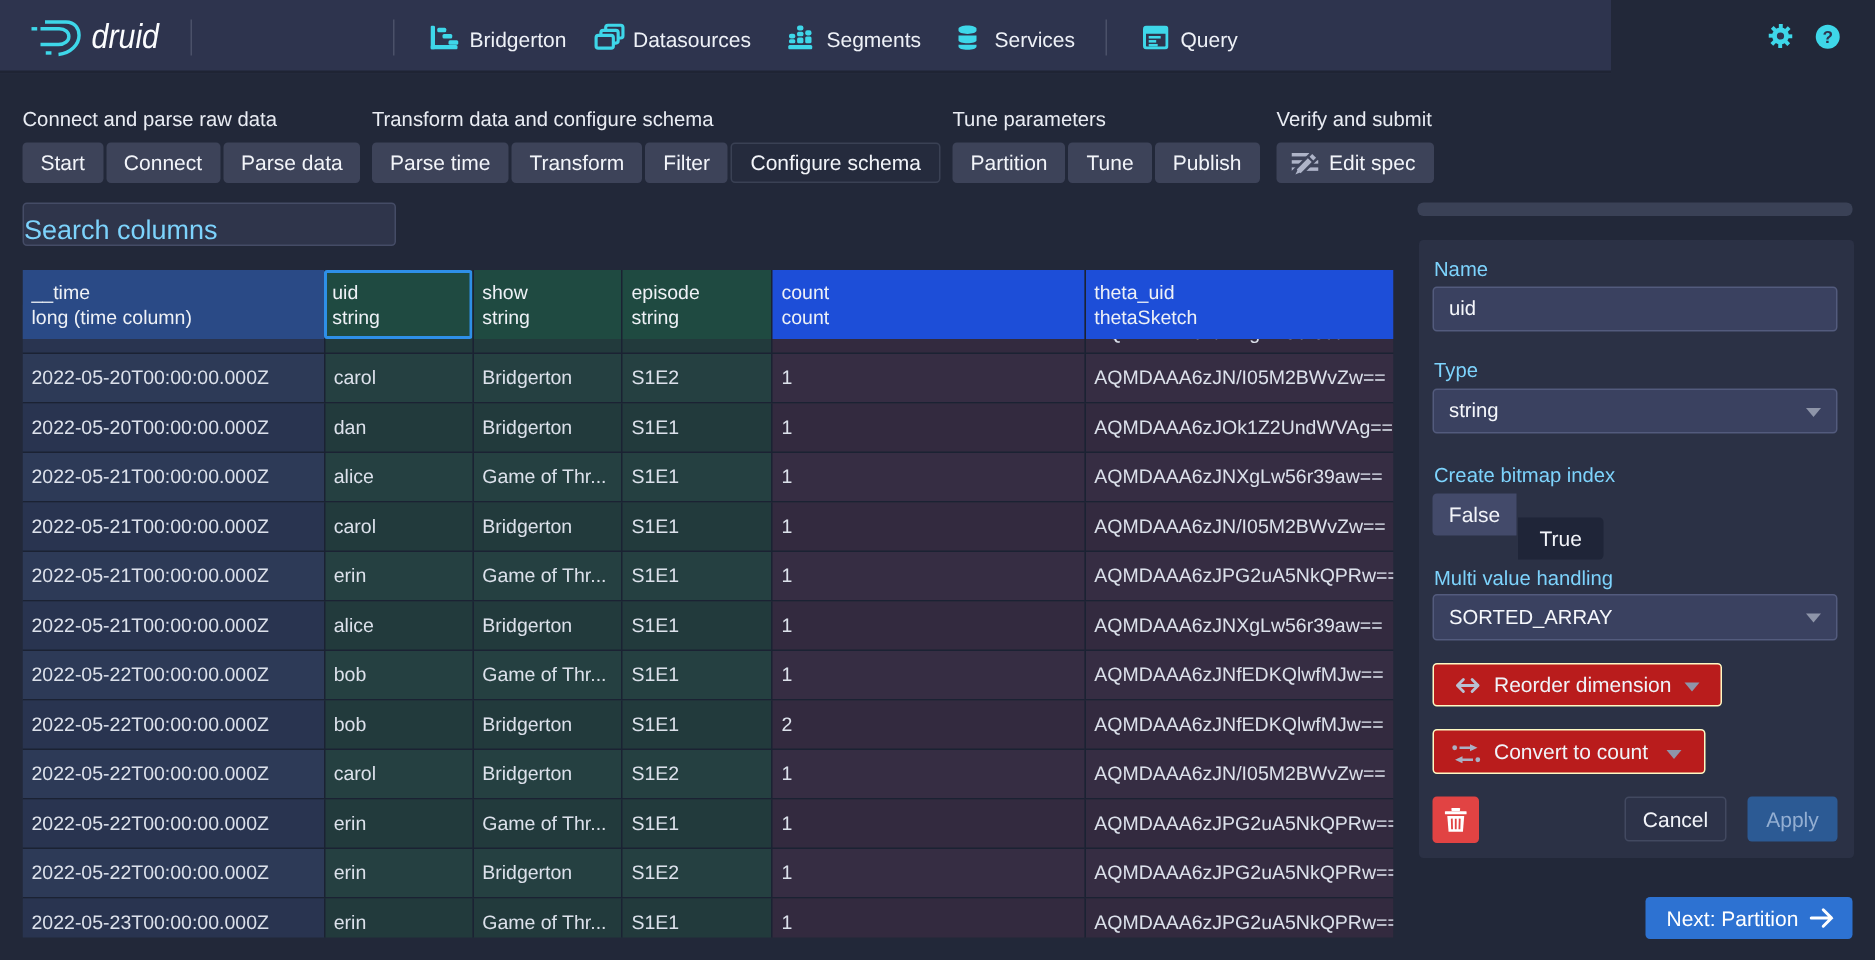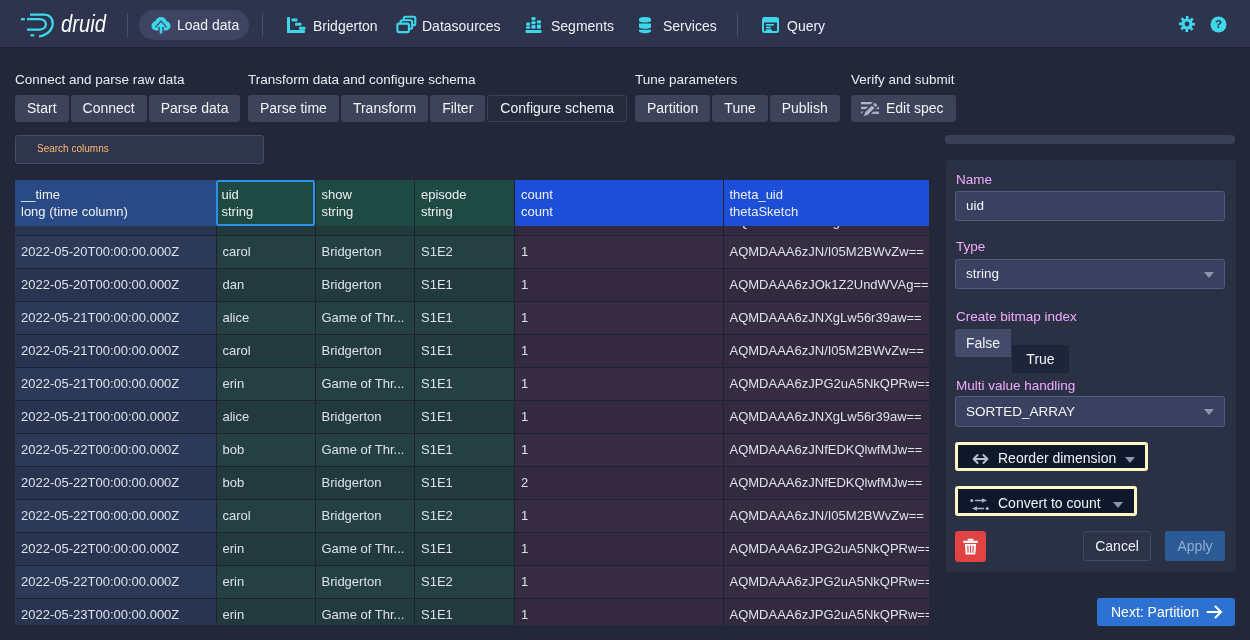--- a/index.html
+++ b/index.html
@@ -1,36 +1,36 @@
 <!DOCTYPE html>
 <html><head><meta charset="utf-8"><title>Druid console</title><style>
 *{margin:0;padding:0;box-sizing:border-box}
 html,body{width:1250px;height:640px;overflow:hidden;background:#222839;
   font-family:"Liberation Sans",sans-serif;}
 #app{position:relative;width:1250px;height:640px;}
 
-#nav{position:absolute;left:0;top:0;width:1250px;height:49px;background:#2e344e;border-bottom:2px solid #1f2434;}
+#nav{position:absolute;left:0;top:0;width:1074px;height:49px;background:#2e344e;border-bottom:2px solid #1f2434;}
 #nav .divider{position:absolute;top:13px;width:1px;height:24px;background:#4b5169;}
 .logotxt{position:absolute;left:61px;top:11px;font-size:23px;font-style:italic;
   font-weight:400;color:#fbfcfe;letter-spacing:0px;transform:scaleX(.88);transform-origin:left;}
 #pill{position:absolute;left:139px;top:10px;width:110px;height:30px;border-radius:15px;
   background:#3e4462;}
 #pill span{position:absolute;left:38px;top:7px;font-size:14px;color:#f1f3f8;}
 .navitem{position:absolute;top:0;height:50px;font-size:14px;color:#eef1f7;}
 .navitem span{position:absolute;top:18px;left:0;white-space:nowrap}
 
 .steplabel{position:absolute;top:72px;font-size:13.5px;color:#e9ecf3;white-space:nowrap}
 .sbtn{display:inline-block;height:27px;line-height:27px;padding:0 12px;margin-right:2px;
   background:#3d4359;border-radius:3px;font-size:14px;color:#f2f4f9;white-space:nowrap;vertical-align:top}
 .sbtn.active{background:#252b3d;border:1px solid #3a4154;line-height:25px;}
 .sgroup{position:absolute;top:95px;white-space:nowrap}
 
 #search{position:absolute;left:15px;top:135px;width:249px;height:29px;background:#2f354b;
   border:1px solid #454c66;border-radius:3px;}
-#search span{position:absolute;left:21px;top:7px;font-size:10px;color:#fdba74;}
+#search span{position:absolute;left:0;top:7px;font-size:18px;color:#7dd3fc;}
 
 #tbl{position:absolute;left:15px;top:180px;width:914px;height:445px;overflow:hidden;}
 .trow{position:absolute;left:0;width:914px;height:33px;}
 .r0 .cell{line-height:38px}
 .cell{position:absolute;top:0;height:33px;line-height:32px;font-size:13px;color:#dce1eb;
   padding-left:6px;white-space:nowrap;overflow:hidden;border-bottom:1px solid #1b2233;}
 .c0{left:0;width:200.5px}
 .c1{left:200.5px;width:99px;border-left:1px solid #1b2233}
 .c2{left:299.5px;width:99.5px;border-left:1px solid #1b2233}
 .c3{left:399px;width:100px;border-left:1px solid #1b2233}
@@ -40,26 +40,26 @@
 .d1{background:#254041}.d0{background:#223a3c}
 .m1{background:#362d43}.m0{background:#332a3f}
 #thead{position:absolute;left:0;top:0;width:1080px;height:45.5px;}
 .hcell{position:absolute;top:0;height:45.5px;padding:6px 0 0 6px;font-size:13px;
   line-height:17px;color:#eef1f6;overflow:hidden;white-space:nowrap}
 .ht{background:#2a4a86}.hd{background:#1f4a41}.hm{background:#1d4ed8}
 .hsel{border:2px solid #2e8fe8;border-radius:2px;padding:4px 0 0 4px;}
 
 #topbar{position:absolute;left:945px;top:135px;width:290px;height:9px;background:#3a4156;border-radius:4px;}
 #panel{position:absolute;left:946px;top:160px;width:290px;height:412px;background:#2b3145;border-radius:3px;}
-.plabel{position:absolute;left:10px;font-size:13.5px;color:#f0abfc;}
+.plabel{position:absolute;left:10px;font-size:13.5px;color:#7dd3fc;}
 .pinput{position:absolute;left:9px;width:270px;background:#3a4160;border:1px solid #535b7d;
   border-radius:3px;font-size:13.5px;color:#f5f7fb;line-height:28px;padding-left:10px;}
 .caret{position:absolute;width:0;height:0;border-left:5.5px solid transparent;
   border-right:5.5px solid transparent;border-top:6.5px solid #8e95a9;}
-.pbtn{position:absolute;background:#0f172a;border:3px solid #fef9c3;border-radius:3px;
+.pbtn{position:absolute;background:#b91c1c;border:1px solid #fef9c3;border-radius:3px;
   font-size:14px;color:#f0f3f8;}
 #grp{position:absolute;left:9px;top:169px;height:28px;}
 #grp .g{position:absolute;top:0;height:28px;line-height:28px;text-align:center;font-size:14px;color:#f2f4f9;}
 #fBtn{left:0;width:56px;background:#434a6a;border-radius:3px 0 0 3px;}
 #tBtn{left:57px;width:57px;background:#1f2538;border-radius:0 3px 3px 0;margin-top:16px;}
 #trash{position:absolute;left:9px;top:371px;width:31px;height:31px;background:#e14343;border-radius:3px;}
 #cancel{position:absolute;left:137px;top:371px;width:68px;height:30px;background:#2d3349;
   border:1px solid #424960;border-radius:3px;text-align:center;line-height:28px;font-size:14px;color:#f2f4f9;}
 #apply{position:absolute;left:219px;top:371px;width:60px;height:30px;background:#2c5a94;
   border-radius:3px;text-align:center;line-height:30px;font-size:14px;color:#93aed2;}
@@ -70,28 +70,20 @@
 <div id="app">
 <div id="nav">
 <svg style="position:absolute;left:20px;top:12px" width="34" height="26" viewBox="0 0 34 26" fill="none" stroke="#3ed7e9" stroke-width="2.3">
 <path d="M10,2.6 L24,2.6 C30,2.6 32.7,7 32.7,11.5 C32.7,17.5 27.2,23.6 19,24.3"></path>
 <path d="M7,7.2 L19.5,7.2 C23.6,7.2 25.9,9.6 25.9,12.3 C25.9,15.3 23.1,17.7 19,17.7 L7,17.7"></path>
 <path d="M1,7.2 L4.8,7.2"></path>
 <path d="M10.5,23.3 L14.3,23.3"></path>
 </svg>
 <div class="logotxt">druid</div>
 <div class="divider" style="left:127px"></div>
-<div id="pill">
-<svg style="position:absolute;left:12px;top:6px" width="20" height="18" viewBox="0 0 20 18">
-<path fill="#3ed7e9" d="M10,1 C7.3,1 5,2.7 4.2,5.2 C2,5.7 0.5,7.6 0.5,9.8 C0.5,12.4 2.6,14.5 5.2,14.5 L14.8,14.5 C17.4,14.5 19.5,12.4 19.5,9.8 C19.5,7.6 18,5.7 15.8,5.2 C15,2.7 12.7,1 10,1 Z"></path>
-<path fill="#3e4462" d="M10,4.2 L16.3,11.2 L12.6,11.2 L12.6,17.8 L7.4,17.8 L7.4,11.2 L3.7,11.2 Z"></path>
-<path fill="#3ed7e9" d="M10,6 L14.6,11.1 L11.3,11.1 L11.3,17.4 L8.7,17.4 L8.7,11.1 L5.4,11.1 Z"></path>
-</svg>
-<span>Load data</span>
-      </div>
 <div class="divider" style="left:262px"></div>
 <svg style="position:absolute;left:287px;top:17px" width="19" height="16" viewBox="0 0 19 16" fill="#3ed7e9">
 <rect x="0" y="0" width="3" height="16" rx="1"></rect>
 <rect x="0" y="13" width="18" height="3" rx="1"></rect>
 <rect x="4.5" y="1.5" width="6" height="3" rx="1"></rect>
 <rect x="8" y="5.7" width="6.5" height="3" rx="1"></rect>
 <rect x="12" y="9.8" width="6.5" height="3" rx="1"></rect>
 </svg>
 <div class="navitem" style="left:313px">
         <span>Bridgerton</span>

